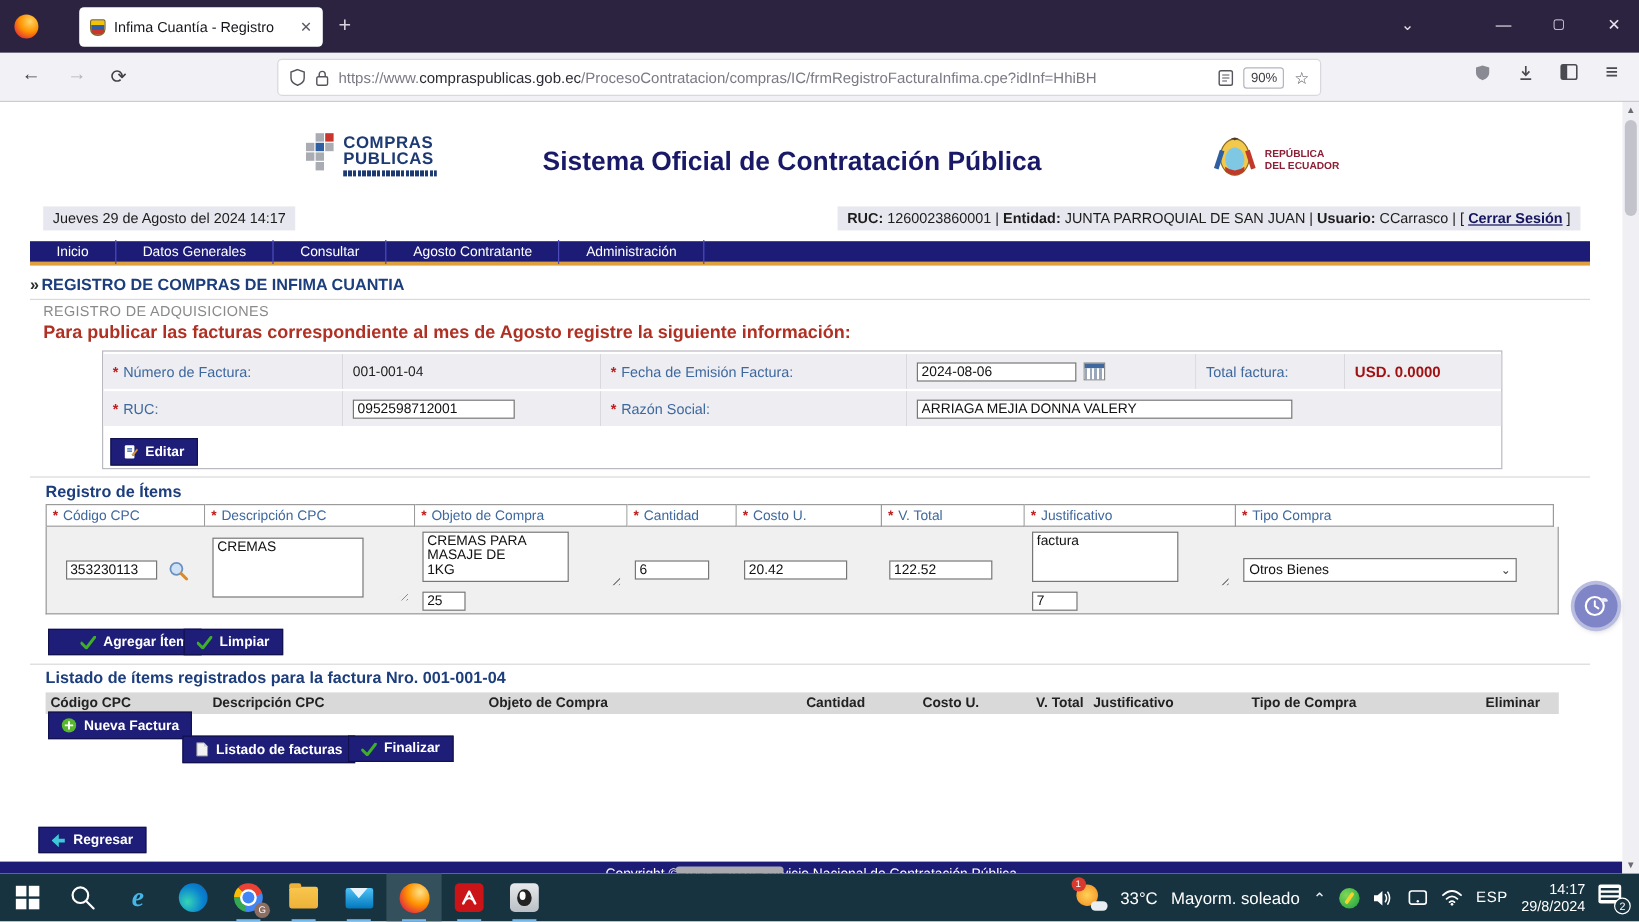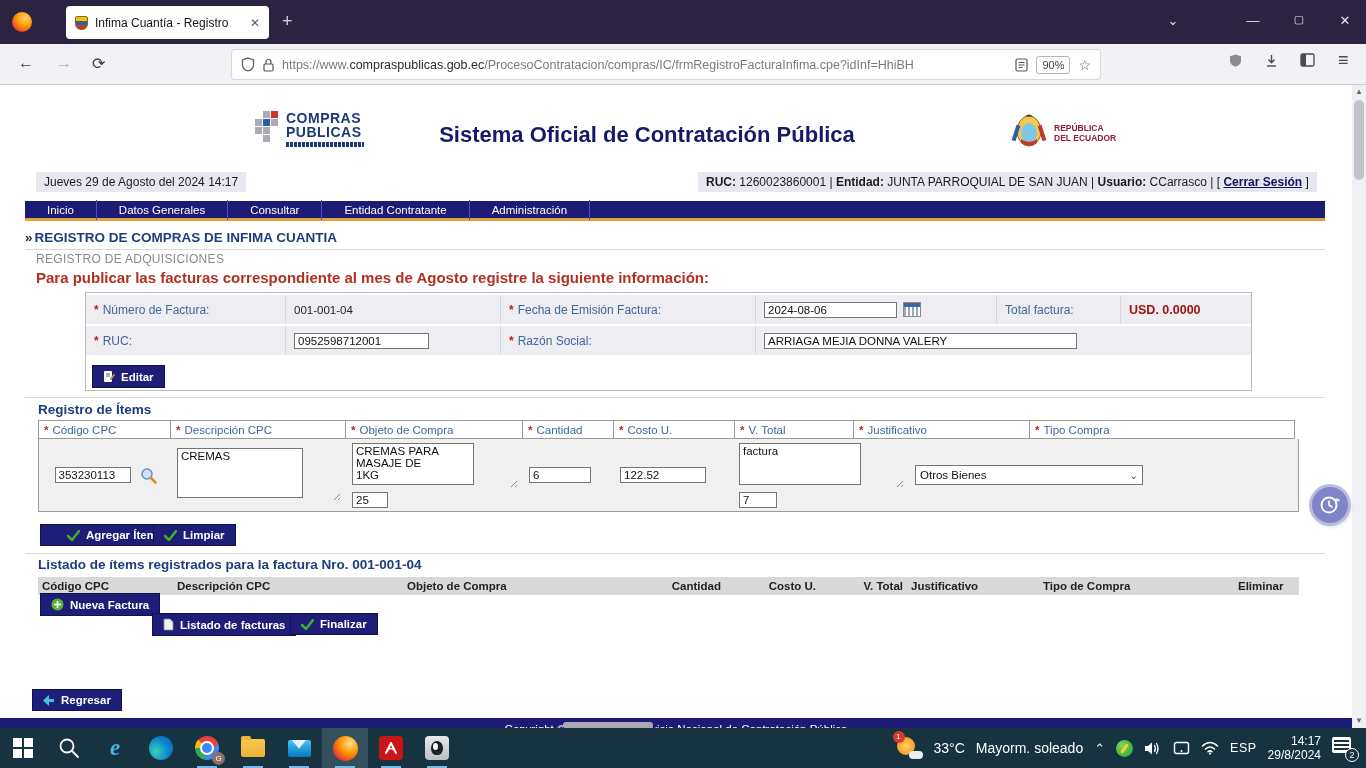--- a/index.html
+++ b/index.html
@@ -36,21 +36,21 @@
 
   
   #content { left:0; top:85px; width:1352px; height:643px; background:#fff; overflow:hidden; }
 
   .cp-logo { left:255px; top:26px; display:flex; gap:5px; }
   .cp-blocks { width:26px; height:40px; display:grid; grid-template-columns:repeat(3,7px); grid-auto-rows:7px; gap:1px; }
   .cp-blocks i { background:#a9adb3; } .cp-blocks i.r { background:#c8362e; } .cp-blocks i.b { background:#2e5fa3; } .cp-blocks i.e { background:transparent; }
   .cp-text { color:#1d3a73; font-weight:bold; font-size:14px; line-height:14px; letter-spacing:.5px; }
   .cp-tag { margin-top:3px; height:5px; width:78px; background:repeating-linear-gradient(90deg,#1d3a73 0 3px,#fff 3px 4px); }
 
-  #page-title { left:4px; top:37px; width:1286px; text-align:center; font-size:22px; font-weight:bold; color:#191968; }
+  #page-title { left:17px; top:37px; width:1286px; text-align:center; font-size:22px; font-weight:bold; color:#191968; }
 
   .ec-logo { left:1010px; top:26px; display:flex; align-items:center; gap:6px; }
   .ec-text { font-size:8.5px; font-weight:bold; color:#8b1f36; line-height:10px; }
 
   .gray-box { background:#e7e7ef; font-size:12px; color:#1c1c1c; padding:3px 8px; }
   #datetime-box { left:36px; top:87px; }
   #session-box { left:698px; top:87px; white-space:nowrap; }
   #session-box b { font-weight:bold; }
   #logout-link { font-weight:bold; color:#14145e; text-decoration:underline; cursor:pointer; }
 
@@ -275,21 +275,21 @@
     <b>Entidad:</b> <span>JUNTA PARROQUIAL DE SAN JUAN</span>
     <span>|</span>
     <b>Usuario:</b> <span>CCarrasco</span>
     <span>| [</span> <span id="logout-link">Cerrar Sesión</span> <span>]</span>
   </div>
 
   <div id="main-nav" class="abs">
     <span class="nav-item">Inicio</span>
     <span class="nav-item">Datos Generales</span>
     <span class="nav-item">Consultar</span>
-    <span class="nav-item">Entidad  Contratante</span>
+    <span class="nav-item">Agosto  Contratante</span>
     <span class="nav-item">Administración</span>
   </div>
 
   <div id="breadcrumb" class="abs">
     <span class="mk">»</span><span>REGISTRO DE COMPRAS DE INFIMA CUANTIA</span>
   </div>
   <div id="section-label" class="abs">REGISTRO DE ADQUISICIONES</div>
   <div id="instruction" class="abs">Para publicar las facturas correspondiente al mes de Agosto registre la siguiente información:</div>
 
   <div id="invoice-form" class="abs">
@@ -396,20 +396,23 @@
         <span class="ta-wrap"><textarea class="ta" style="width: 126px; height: 50px;">CREMAS</textarea><span class="ta-grip"></span></span>
       </div>
       <div class="it-col c3">
         <span class="ta-wrap"><textarea class="ta" style="width: 122px; height: 42px;">CREMAS PARA MASAJE DE
 1KG</textarea><span class="ta-grip"></span></span>
         <input style="width: 36px;" value="25">
       </div>
       <div class="it-col c4 row-mid">
           <input style="width: 62px;" value="6">
         </div>
+      <div class="it-col c5 row-mid">
+          <input style="width: 86px;" value="20.42">
+        </div>
       <div class="it-col c6 row-mid">
           <input style="width: 86px;" value="122.52">
         </div>
       <div class="it-col c7">
         <span class="ta-wrap"><textarea class="ta" style="width: 122px; height: 42px;">factura</textarea><span class="ta-grip"></span></span>
         <input style="width: 38px;" value="7">
       </div>
       <div class="it-col c8 row-mid">
         <div class="fake-select">
           <span>Otros Bienes</span>

